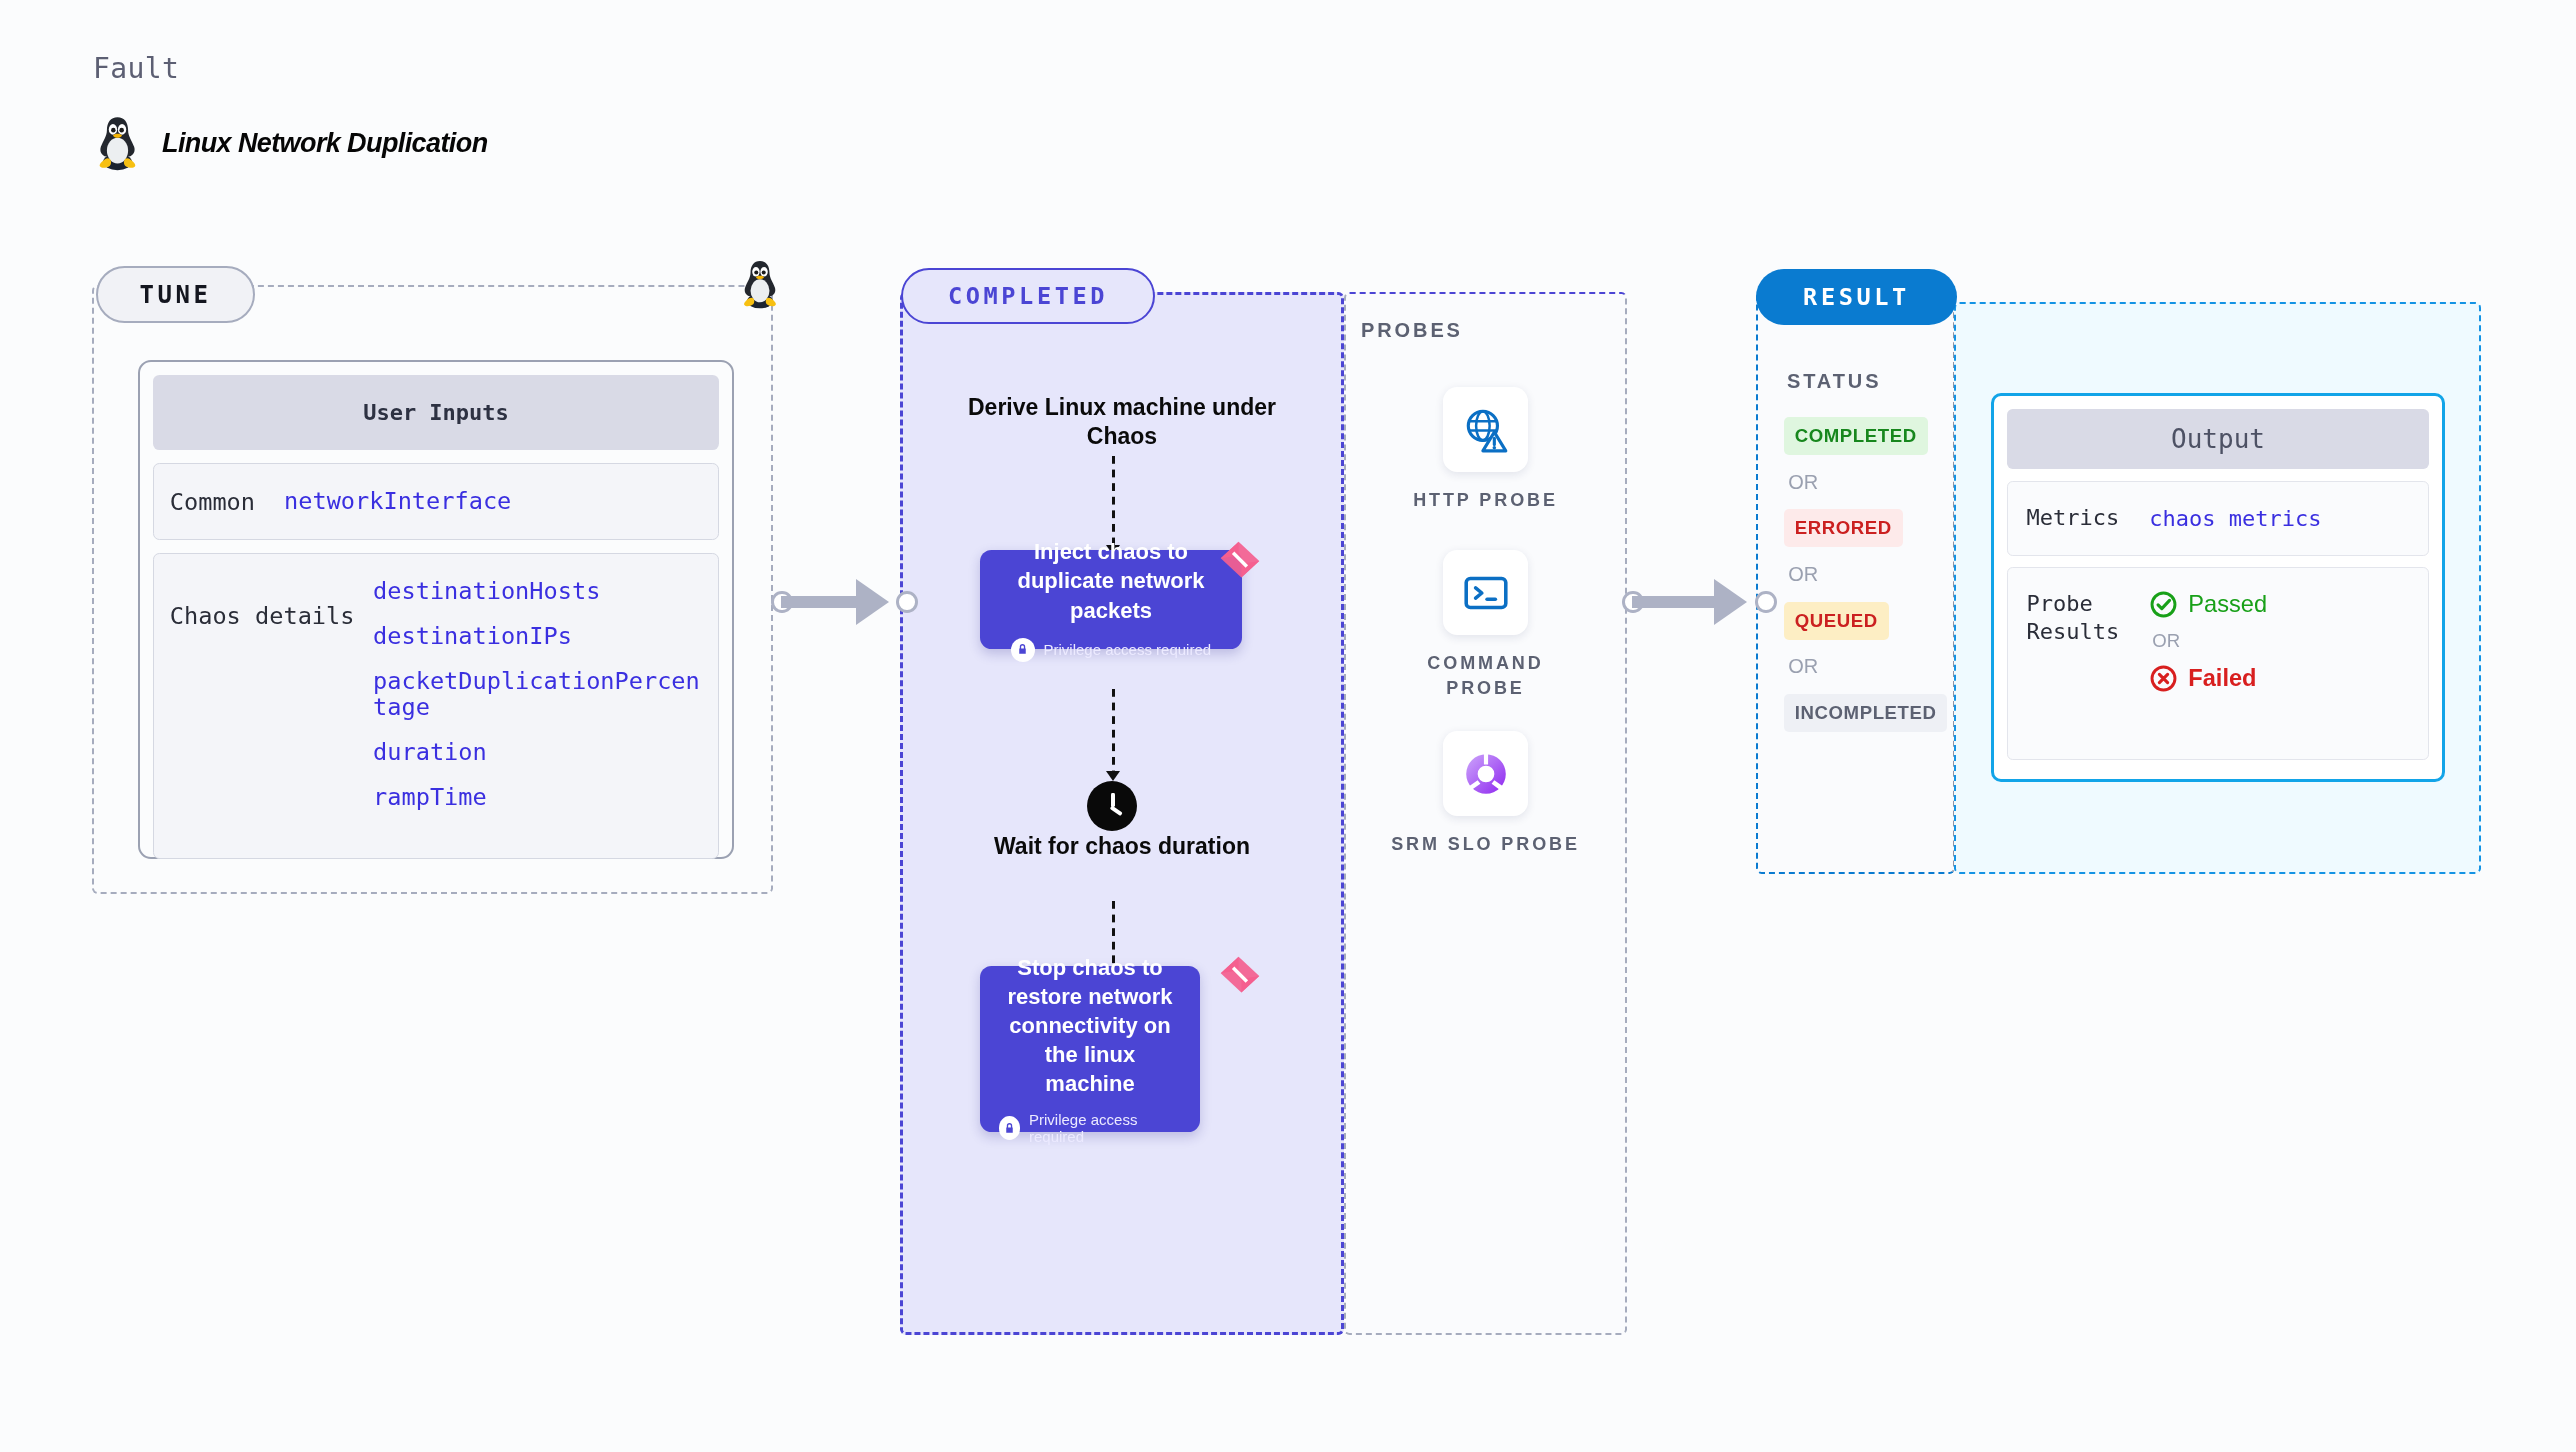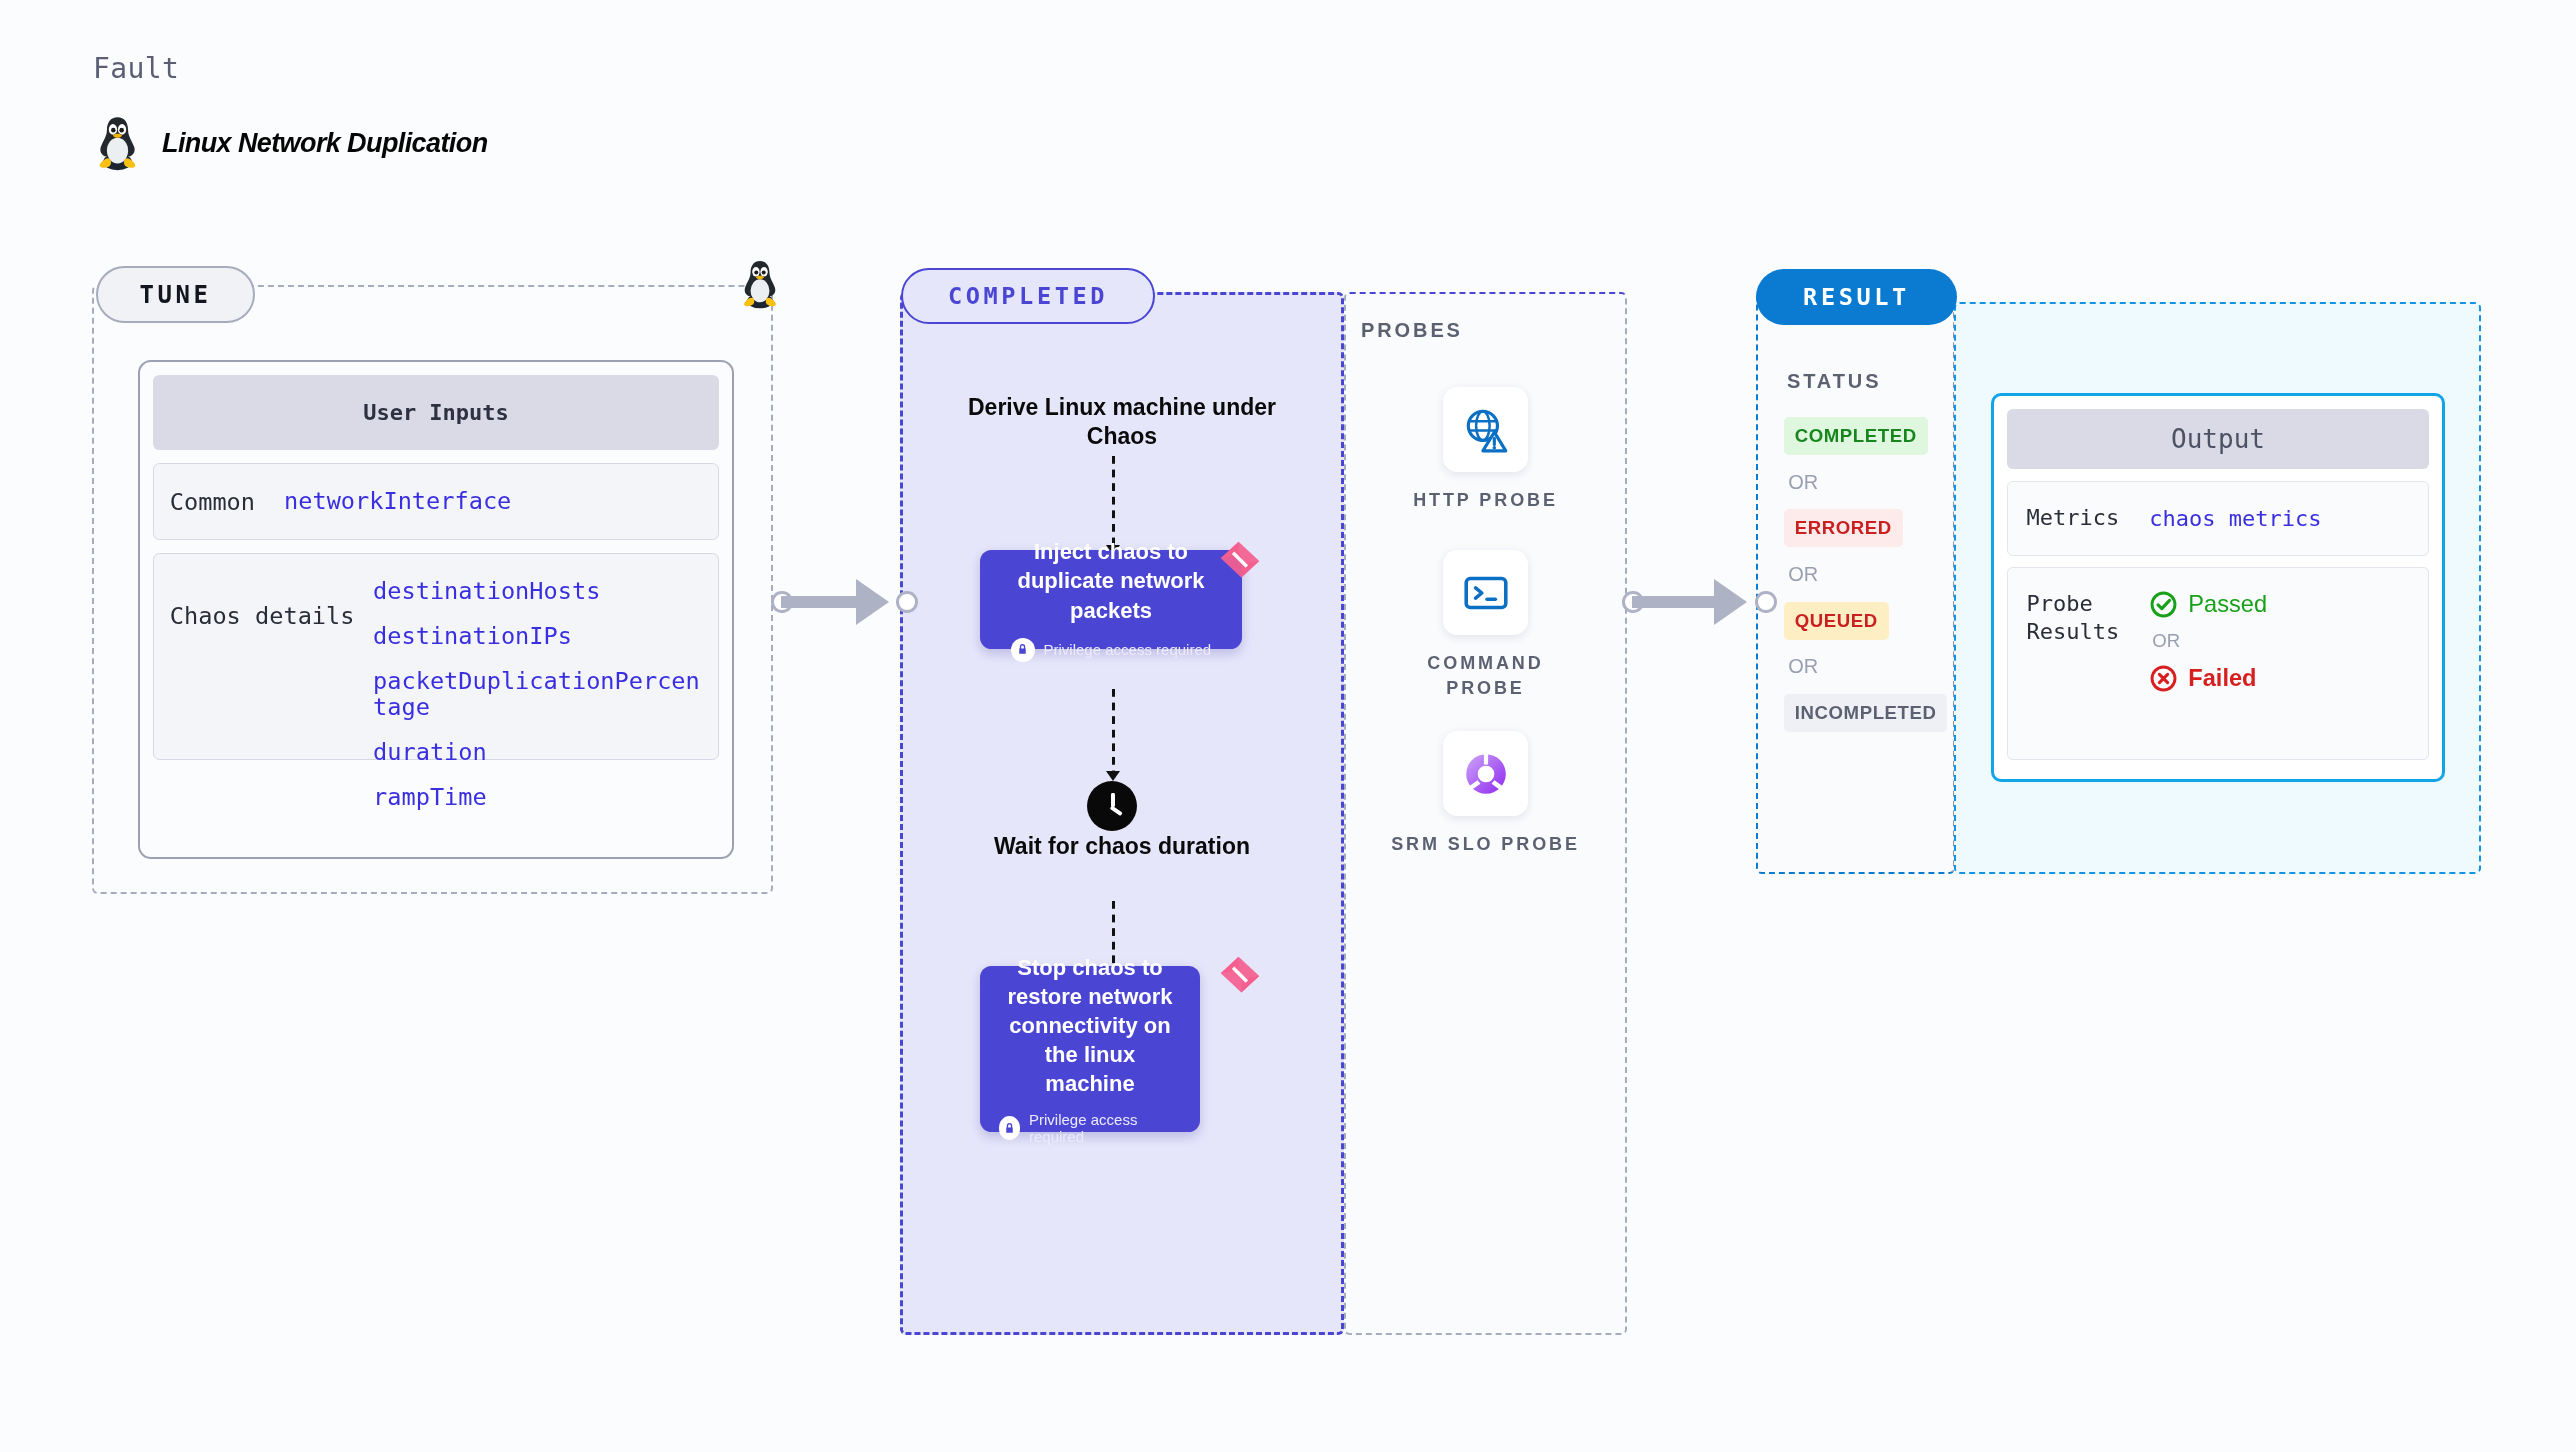--- a/index.html
+++ b/index.html
@@ -99,21 +99,21 @@
     display: flex; align-items: center; justify-content: center;
     font-family: "DejaVu Sans Mono", monospace;
     font-size: 22px; font-weight: 700; color: #2d3142;
   }
   .inputs-group {
     margin-top: 13px; background: #f4f5f9;
     border: 1.4px solid #d5d8e2; border-radius: 6.4px;
     display: flex; align-items: flex-start; padding: 21.5px 15.8px;
   }
   .grp-common { height: 77px; align-items: center; }
-  .grp-chaos  { height: 207px; padding-top: 24px; }
+  .grp-chaos  { height: 306px; padding-top: 24px; }
   .grp-label {
     font-family: "DejaVu Sans Mono", monospace;
     font-size: 23.6px; color: #2a2d38; white-space: nowrap;
   }
   .grp-chaos .grp-label { margin-top: 24px; }
   .grp-values {
     margin-left: 18.6px; flex: 1;
     display: flex; flex-direction: column; gap: 18.6px;
   }
   .grp-common .grp-values { margin-left: 29px; }

